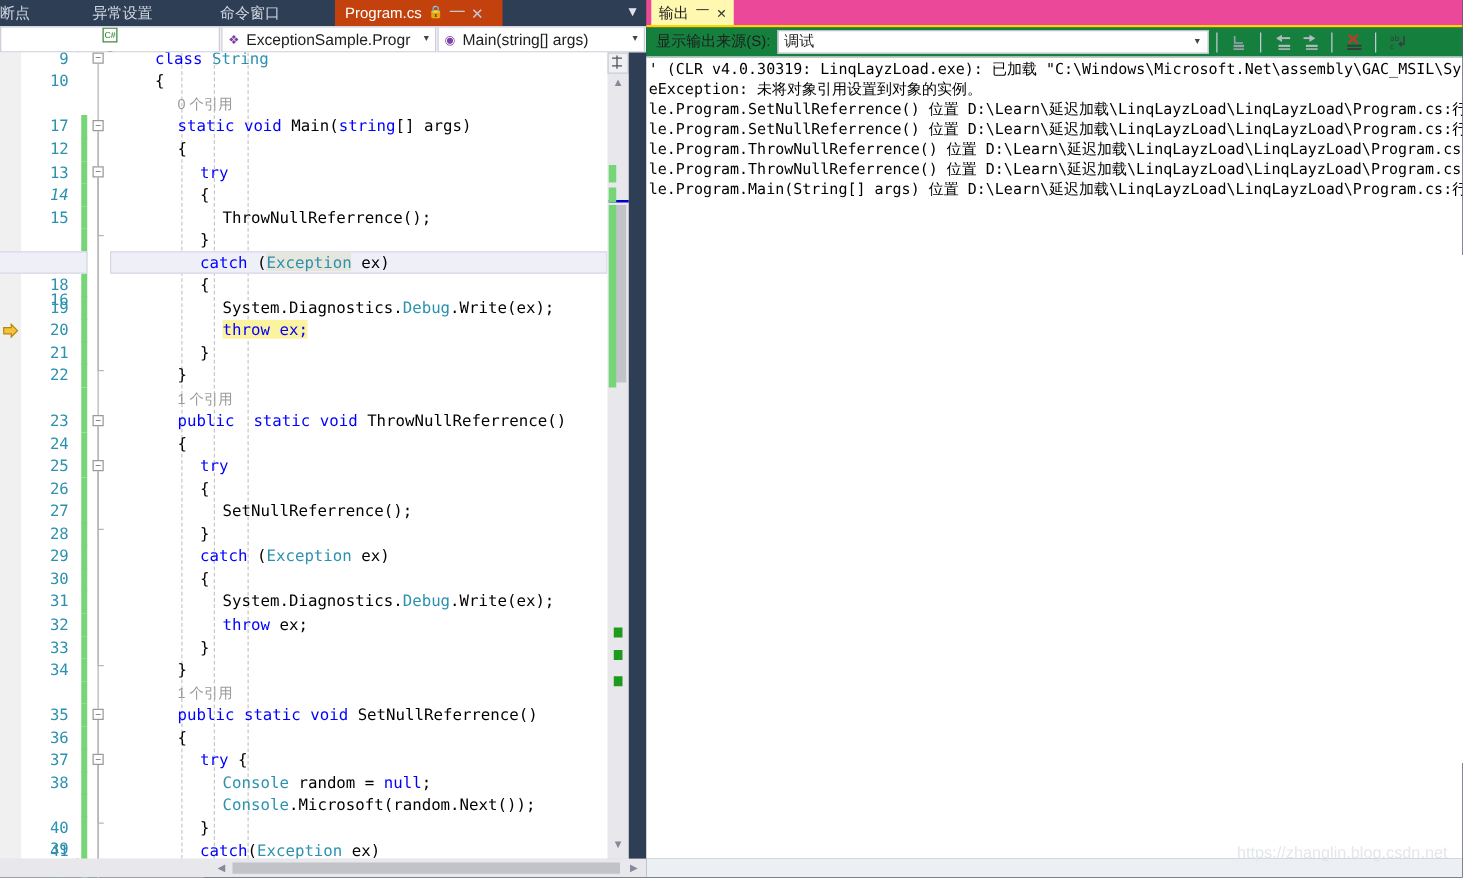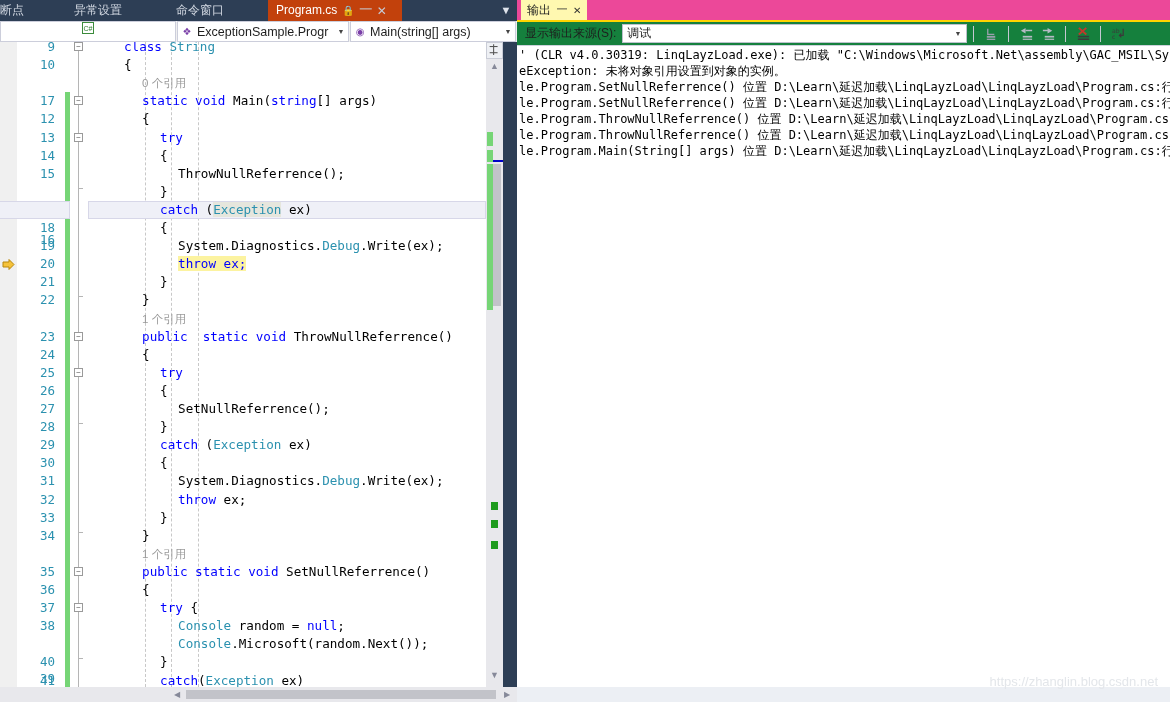--- a/index.html
+++ b/index.html
@@ -193,21 +193,21 @@
         <svg class="arrow-marker" id="exec-arrow" viewBox="0 0 13 13" width="13" height="13" style="top: 216.2px;">
           <polygon points="1,4 7,4 7,1.5 12,6.5 7,11.5 7,9 1,9" fill="#f5c23a" stroke="#b8860b" stroke-width="1"></polygon>
         </svg>
       </div>
       <div id="ed-gutter">
           <div class="lnum" style="top: -4px;">9</div>
           <div class="lnum" style="top: 14.1px;">10</div>
           <div class="lnum" style="top: 50.3px;">17</div>
           <div class="lnum" style="top: 68.4px;">12</div>
           <div class="lnum" style="top: 86.5px;">13</div>
-          <div class="lnum" style="top: 104.6px;">14</div>
+          <div class="lnum" style="top: 104.6px; font-style: italic;">14</div>
           <div class="lnum" style="top: 122.7px;">15</div>
           <div class="lnum" style="top: 140.8px; margin-top: 48px;">16</div>
           <div class="lnum" style="top: 158.9px;">17</div>
           <div class="lnum" style="top: 177px;">18</div>
           <div class="lnum" style="top: 195.1px; text-align: right;">19</div>
           <div class="lnum" style="top: 213.2px;">20</div>
           <div class="lnum" style="top: 231.3px;">21</div>
           <div class="lnum" style="top: 249.4px;">22</div>
           <div class="lnum" style="top: 285.6px;">23</div>
           <div class="lnum" style="top: 303.7px;">24</div>

